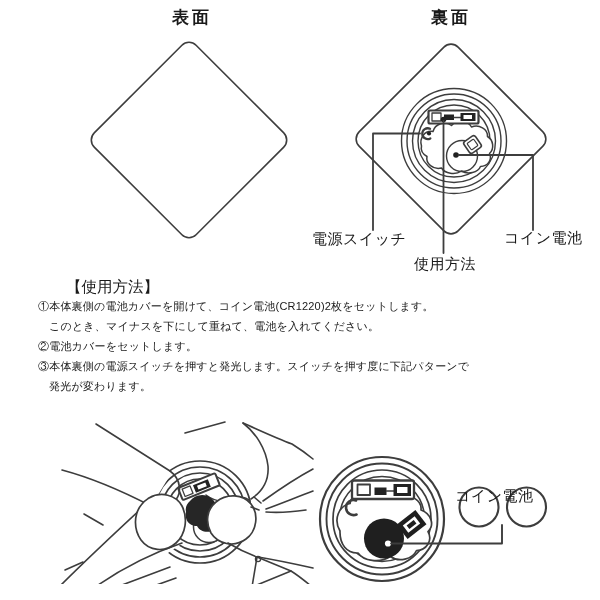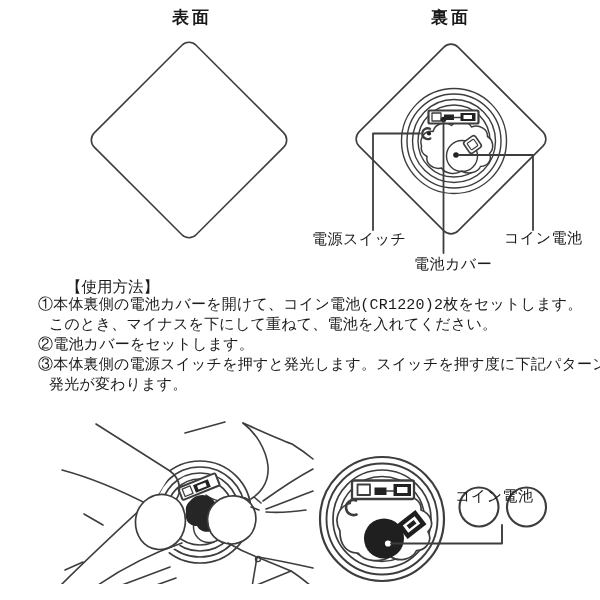--- a/index.html
+++ b/index.html
@@ -1,24 +1,24 @@
 <!DOCTYPE html>
 <html><head>
 <meta charset="utf-8">
 <style>
   html,body{margin:0;padding:0;background:#fff;}
   .canvas{
     position:relative;width:600px;height:584px;background:#fff;overflow:hidden;
-    font-family:Liberation Mono, monospace;color:#1a1a1a;
+    font-family:Liberation Sans, sans-serif;color:#1a1a1a;
   }
   .art{position:absolute;left:0;top:0;}
   .lbl{position:absolute;white-space:nowrap;color:#1a1a1a;}
   .title{font-size:17px;letter-spacing:3px;font-weight:600;text-align:center;width:60px;}
   .callout{font-size:15px;letter-spacing:0.5px;text-align:center;}
-  .instr{font-size:15px;letter-spacing:0.2px;line-height:20px;}
+  .instr{font-size:11px;letter-spacing:0.2px;line-height:20px;}
   .instr-head{font-size:15.5px;font-weight:400;}
   .coin-lbl{font-size:15px;letter-spacing:0.5px;}
 </style>
 </head>
 <body>
 
 <div class="canvas">
 
   <svg class="art" width="600" height="600" viewBox="0 0 600 600" fill="none" stroke="#3d3d3d" stroke-width="1.6" stroke-linecap="round" stroke-linejoin="round">
 
@@ -143,21 +143,21 @@
       <path stroke-width="1.9" d="M391,543.5 L502,543.5 L502,525"></path>
       <circle cx="479" cy="507" r="19.5" fill="#fff" stroke-width="2.1"></circle>
       <circle cx="526.5" cy="507" r="19.5" fill="#fff" stroke-width="2.1"></circle>
     </g>
   </svg>
 
   <div class="lbl title" style="left:162px;top:6px;">表面</div>
   <div class="lbl title" style="left:421px;top:6px;">裏面</div>
 
   <div class="lbl callout" style="left:312px;top:230px;">電源スイッチ</div>
-  <div class="lbl callout" style="left:414px;top:255px;">電池カバー</div>
+  <div class="lbl callout" style="left:414px;top:255px;">使用方法</div>
   <div class="lbl callout" style="left:504px;top:229px;">コイン電池</div>
 
   <div class="lbl instr-head" style="left:42px;top:277px;margin-left:24px;">【使用方法】</div>
   <div class="lbl instr" style="left:38px;top:296px;">①本体裏側の電池カバーを開けて、コイン電池(CR1220)2枚をセットします。</div>
   <div class="lbl instr" style="left:38px;top:336px;">②電池カバーをセットします。</div>
   <div class="lbl instr" style="left:49px;top:316px;">このとき、マイナスを下にして重ねて、電池を入れてください。</div>
   <div class="lbl instr" style="left:38px;top:356px;">③本体裏側の電源スイッチを押すと発光します。スイッチを押す度に下記パターンで</div>
   <div class="lbl instr" style="left:49px;top:376px;">発光が変わります。</div>
 
   <div class="lbl coin-lbl" style="left:455px;top:443px;margin-top:44px;">コイン電池</div>

